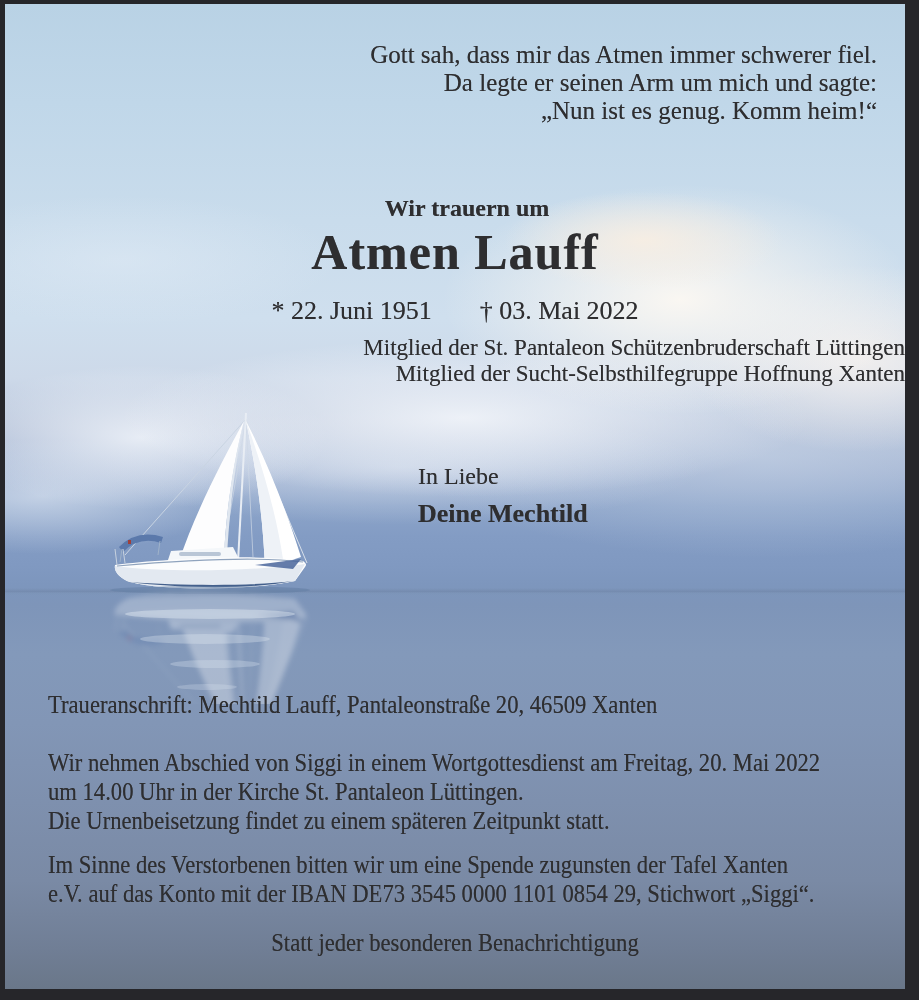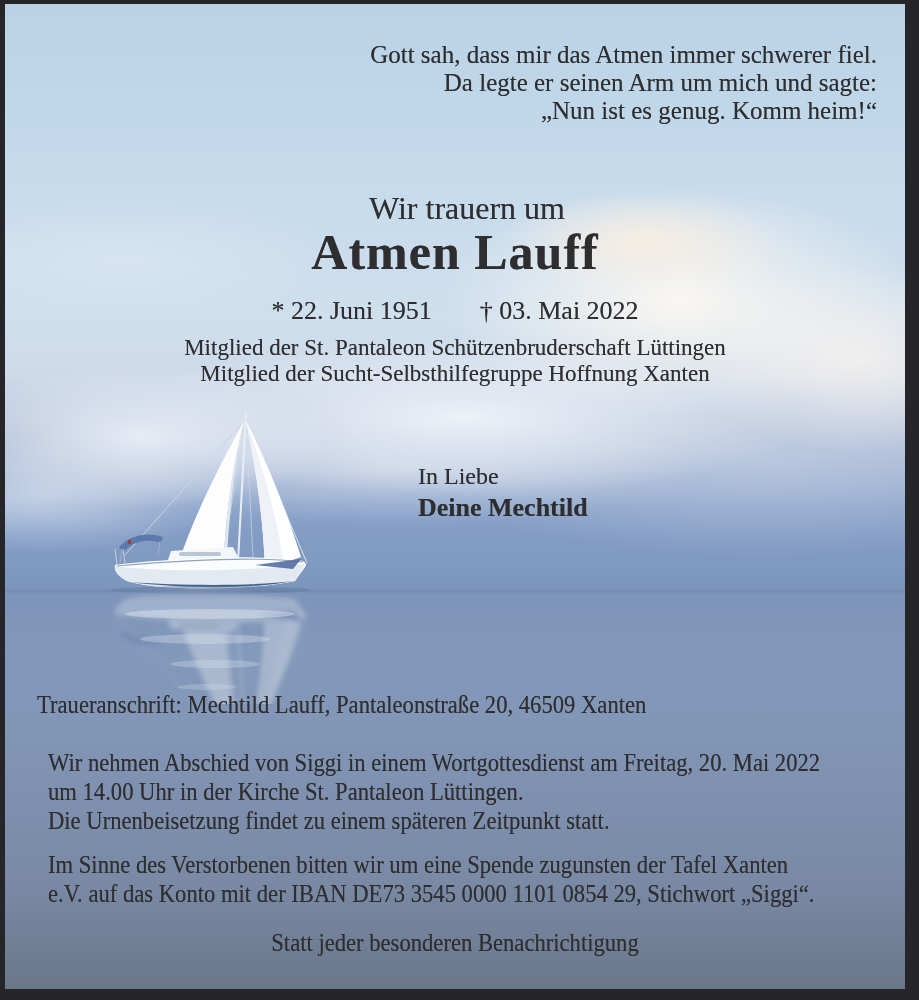--- a/index.html
+++ b/index.html
@@ -36,30 +36,30 @@
   .horizon{
     position:absolute;left:0;right:0;top:584px;height:8px;
     background:linear-gradient(180deg, rgba(96,114,142,0) 0%, rgba(96,114,142,0.28) 45%, rgba(120,140,168,0.16) 62%, rgba(96,114,142,0) 100%);
   }
   .txt{ text-shadow:0 0 0.6px rgba(46,46,48,0.55); }
   .quote{
     position:absolute;top:37px;right:28px;
     font-size:25px;line-height:28px;text-align:right;
   }
   .header{ position:absolute;top:190px;left:0;width:100%;text-align:center; }
-  .intro{ font-size:32px;font-weight:normal;line-height:28px;margin-left:24px; }
+  .intro{ font-size:24px;font-weight:bold;line-height:28px;margin-left:24px; }
   .name{ font-size:50px;font-weight:bold;line-height:56px;margin-top:2px;letter-spacing:1px; }
   .dates{ font-size:26px;line-height:30px;margin-top:16px; }
   .dates .death{ margin-left:48px; }
-  .memberships{ font-size:23px;line-height:26px;margin-top:9px; }
+  .memberships{ font-size:23px;line-height:26px;margin-top:9px;text-align:right; }
   .farewell{ position:absolute;left:413px;top:458px; }
   .salutation{ font-size:24px;line-height:28px; }
-  .farewell .from{ font-size:26px;font-weight:bold;line-height:34px;margin-top:1px; }
+  .farewell .from{ font-size:26px;font-weight:bold;line-height:34px;margin-top:7px; }
   .cond{ transform:scaleX(0.87);transform-origin:0 0;white-space:nowrap; }
-  .address{ position:absolute;left:32px;top:686px;font-size:26px;line-height:29px; }
+  .address{ position:absolute;left:43px;top:686px;font-size:26px;line-height:29px; }
   .service{ position:absolute;left:43px;top:744px;font-size:26px;line-height:29px; }
   .donation{ position:absolute;left:43px;top:846px;font-size:26px;line-height:29px; }
   .closing{
     position:absolute;left:0;top:924px;width:100%;text-align:center;
     font-size:26px;line-height:29px;
     transform:scaleX(0.87);transform-origin:50% 0;
   }
   .boat{ position:absolute;left:90px;top:395px; }
 </style>
 </head>

